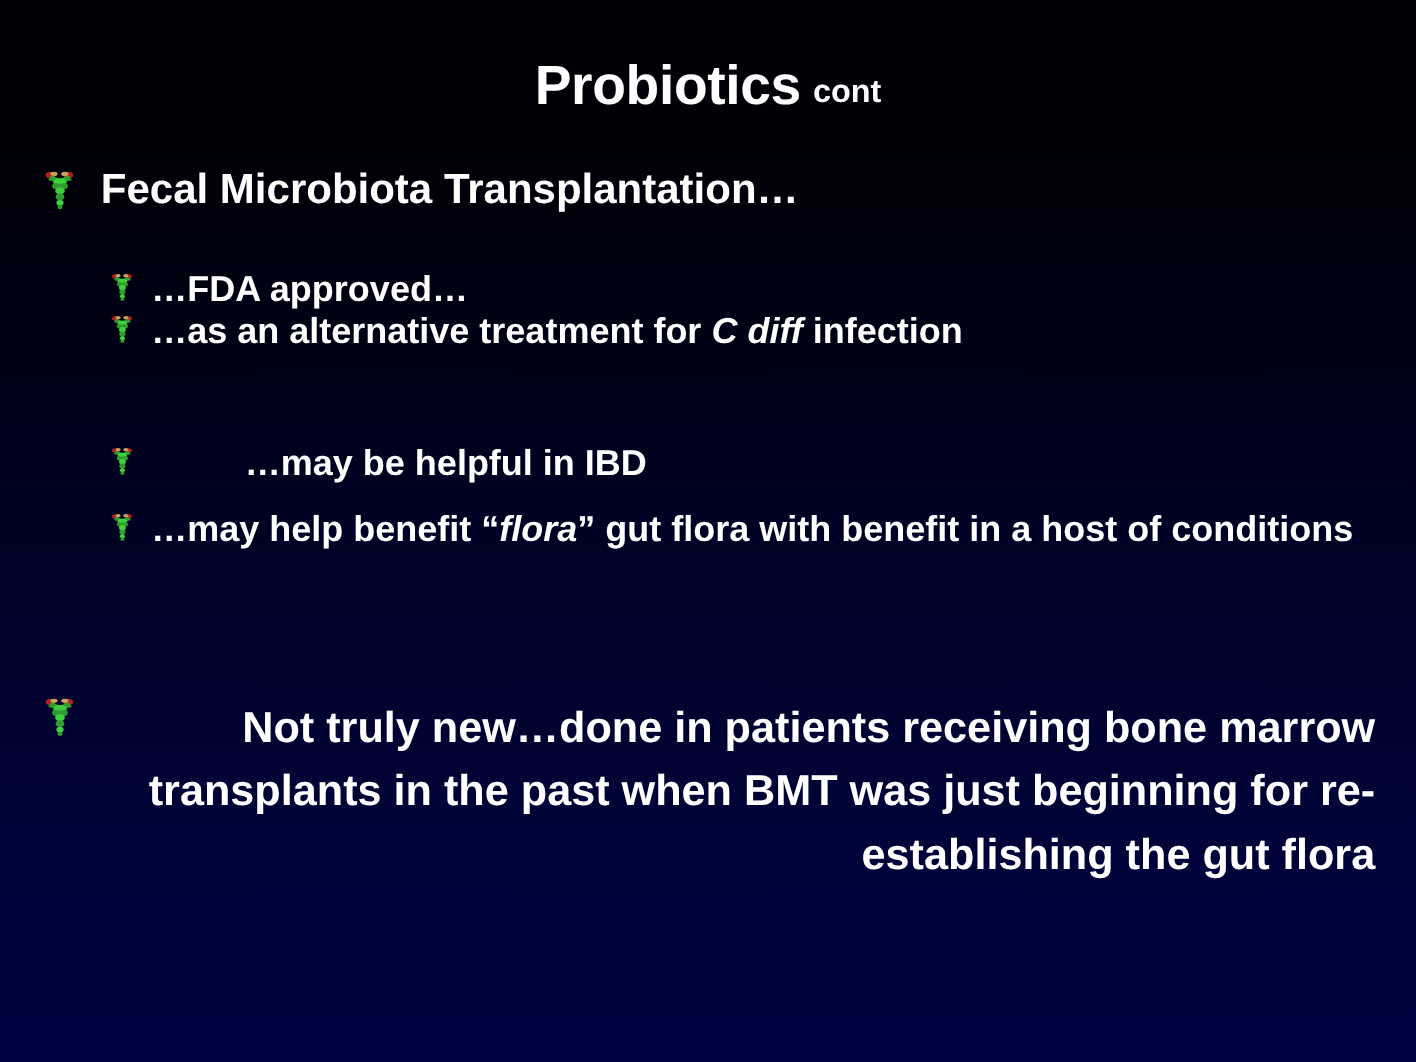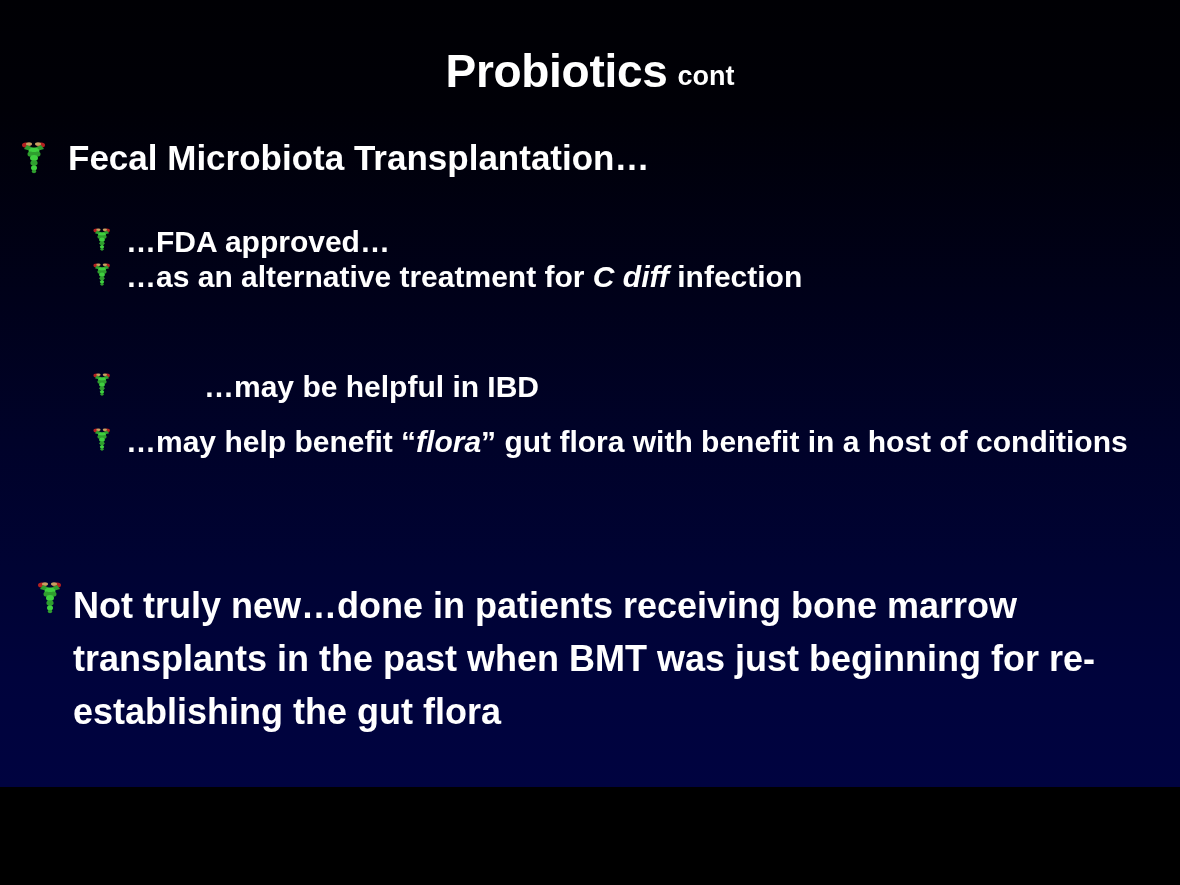--- a/index.html
+++ b/index.html
@@ -3,21 +3,21 @@
 <meta charset="utf-8">
 <style>
   html, body {
     margin: 0;
     padding: 0;
     background: #000000;
   }
   #slide {
     position: relative;
     width: 1180px;
-    height: 787px;
+    height: 885px;
     overflow: hidden;
     background: linear-gradient(180deg,
         #000004 0%,
         #000007 14%,
         #00011a 38%,
         #000229 56%,
         #000333 72%,
         #00033c 86%,
         #000340 100%);
     font-family: "Liberation Sans", sans-serif;
@@ -76,25 +76,26 @@
     font-size: 30px;
     font-weight: bold;
     line-height: 1.13;
     color: #ffffff;
   }
   .lvl1-big {
     font-size: 36px;
     font-weight: bold;
     line-height: 1.47;
     color: #ffffff;
+    text-align: right;
   }
   em { font-style: italic; }
 
   
-  #row-fmt        { left: 20px;  top: 140px; }
+  #row-fmt        { left: 36px;  top: 140px; align-items: center; }
   #row-fmt .gap   { width: 20px; }
 
   #row-fda        { left: 92px;  top: 225px; }
   #row-fda .gap   { width: 14px; }
 
   #row-alt        { left: 92px;  top: 260px; }
   #row-alt .gap   { width: 14px; }
 
   #row-ibd        { left: 92px;  top: 370px; gap: 39px; }
   #row-ibd .gap   { width: 14px; }

